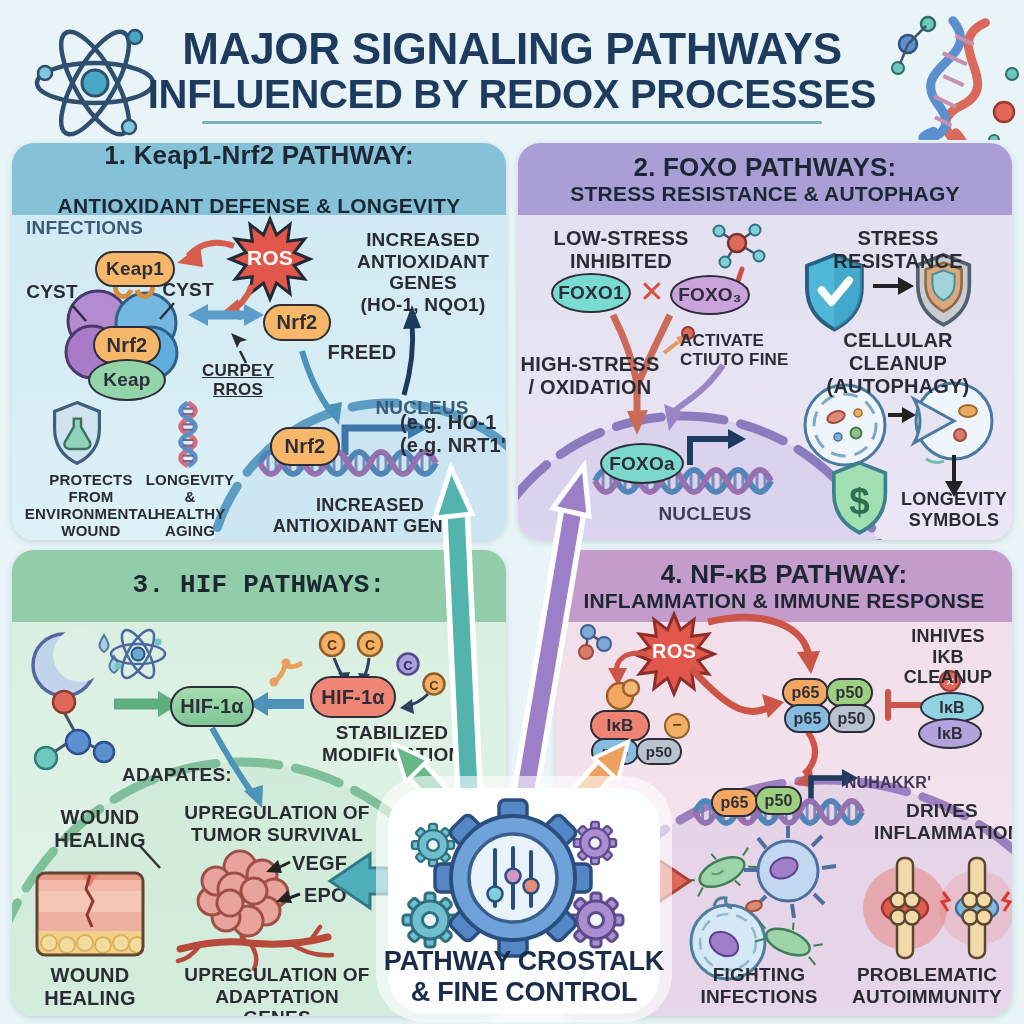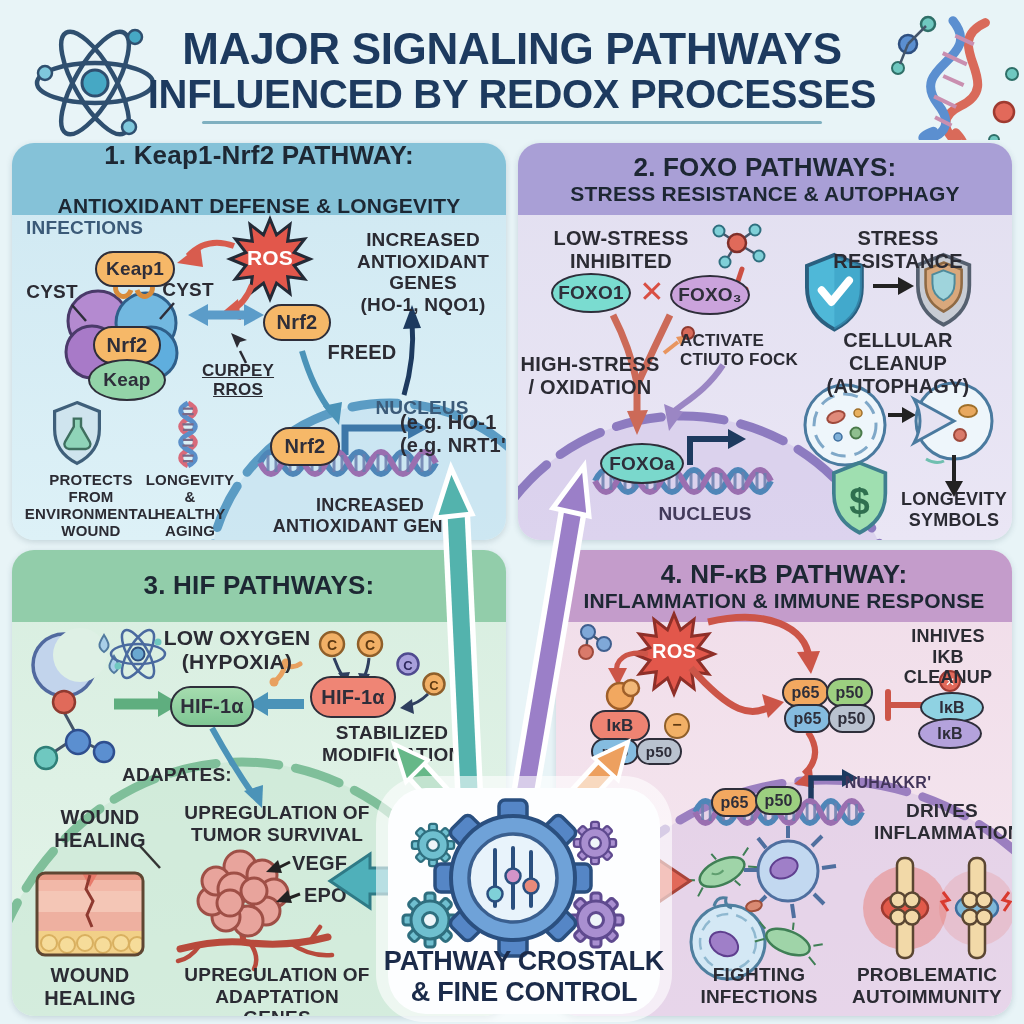--- a/index.html
+++ b/index.html
@@ -254,32 +254,32 @@
         </g>
     </svg>
     <div class="lbl" style="left:23px;top:84px;width:160px;font-size:20px;">LOW-STRESS
 INHIBITED</div>
     <div class="pill oval" style="left:33px;top:130px;width:76px;height:36px;font-size:19px;background:#7adcd0;">FOXO1</div>
     <div class="lbl" style="left:116px;top:132px;width:36px;font-size:30px;color:#d94f43;">✕</div>
     <div class="pill oval" style="left:152px;top:132px;width:76px;height:36px;font-size:19px;background:#cba3dc;">FOXO₃</div>
     <div class="lbl" style="left:2px;top:210px;width:140px;font-size:20px;">HIGH-STRESS
 / OXIDATION</div>
     <div class="lbl" style="left:162px;top:188px;width:130px;font-size:17px;text-align:left;">ACTIVATE
-CTIUTO FOCK</div>
+CTIUTO FINE</div>
     <div class="lbl" style="left:274px;top:186px;width:212px;font-size:20px;">CELLULAR CLEANUP
 (AUTOPHAGY)</div>
     <div class="lbl" style="left:272px;top:84px;width:216px;font-size:20px;">STRESS RESISTANCE</div>
     <div class="pill oval" style="left:82px;top:300px;width:80px;height:37px;font-size:19px;background:#7ad8cc;">FOXOa</div>
     <div class="lbl" style="left:112px;top:360px;width:150px;font-size:19px;color:#423a5a;">NUCLEUS</div>
     <div class="lbl" style="left:378px;top:346px;width:116px;font-size:18px;">LONGEVITY
 SYMBOLS</div>
   </div>
 
   <div class="panel" style="left:12px;top:550px;width:494px;height:466px;background:linear-gradient(#d8eee0,#e4f4ea);">
-    <div class="panel-head" style="background:#92cdaa;">
+    <div class="panel-head" style="background:#92cdaa;font-family:Liberation Mono, monospace;">
       <div class="ph1">3. HIF PATHWAYS:</div>
     </div>
     <svg class="svglayer" width="494" height="466">
 
       <ellipse cx="230" cy="512" rx="265" ry="300" fill="#c6e6d2" opacity=".55"></ellipse>
       <ellipse cx="230" cy="512" rx="265" ry="300" fill="none" stroke="#7fbf9a" stroke-width="9" stroke-dasharray="46 17" stroke-linecap="round"></ellipse>
 
       <g>
         <circle cx="52" cy="115" r="31" fill="#c2d4ec" stroke="#51699f" stroke-width="3.5"></circle>
         <circle cx="68" cy="105" r="27" fill="#def0e5"></circle>
@@ -376,22 +376,20 @@
           <circle cx="14" cy="-4" r="13"></circle>
             <circle cx="-10" cy="8" r="13"></circle>
         </g>
       </g>
 
       <path d="M278,312 L262,320" stroke="#222" stroke-width="3"></path>
       <path d="M266,310 L254,322 L270,323 Z" fill="#222"></path>
       <path d="M288,344 L272,350" stroke="#222" stroke-width="3"></path>
       <path d="M276,340 L264,352 L280,353 Z" fill="#222"></path>
     </svg>
-    <div class="lbl" style="left:140px;top:76px;width:170px;font-size:21px;">LOW OXYGEN
-(HYPOXIA)</div>
     <div class="pill" style="left:158px;top:136px;width:80px;height:37px;font-size:20px;background:linear-gradient(#a5dcae,#7fc694);">HIF-1α</div>
     <div class="pill" style="left:298px;top:126px;width:82px;height:38px;font-size:20px;background:#ef8575;">HIF-1α</div>
     <div class="lbl" style="left:310px;top:172px;width:140px;font-size:19px;">STABILIZED
 MODIFICATION</div>
     <div class="lbl" style="left:100px;top:214px;width:130px;font-size:19px;">ADAPATES:</div>
     <div class="lbl" style="left:28px;top:256px;width:120px;font-size:20px;">WOUND
 HEALING</div>
     <div class="lbl" style="left:172px;top:252px;width:186px;font-size:19px;">UPREGULATION OF
 TUMOR SURVIVAL</div>
     <div class="lbl" style="left:280px;top:302px;width:70px;font-size:20px;text-align:left;">VEGF</div>

